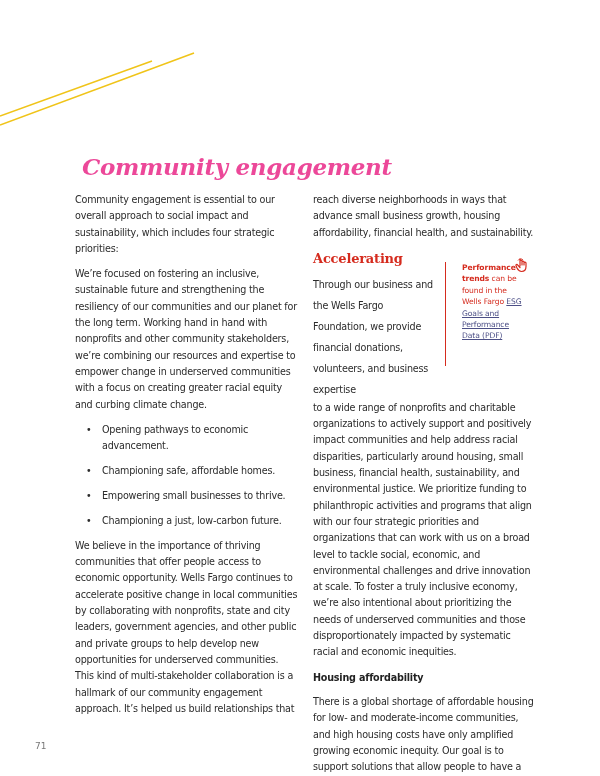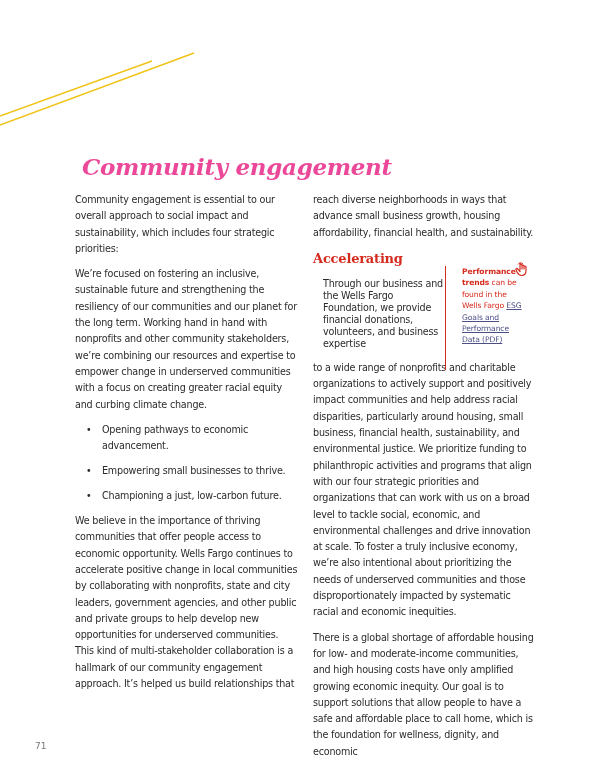--- a/index.html
+++ b/index.html
@@ -12,21 +12,21 @@
     .col { position: absolute; top: 192px; font-size: 9.6px; line-height: 16.3px; letter-spacing: -0.2px; }
     .col-left { left: 75px; width: 225px; }
     .col-right { left: 313px; width: 222px; }
     .col p { margin: 0 0 9px 0; }
     .col ul { margin: 8px 0 9px 0; padding: 0 0 0 27px; list-style: none; }
     .col li { position: relative; margin-bottom: 8.5px; }
     .col li::before { content: "•"; position: absolute; left: -16px; top: 0; }
     .h-phil { font-family: "DejaVu Serif", serif; font-weight: bold; font-size: 13px;
               color: #d52b1e; margin: 4px 0 6px 0; line-height: 18px; }
     .phil-wrap { position: relative; }
-    .phil-intro { width: 125px; line-height: 12px; margin: 10px !important; }
+    .phil-intro { width: 125px; line-height: 21px; margin: 0 !important; }
     .phil-cont { margin-top: 0 !important; }
     .callout { position: absolute; left: 132px; top: -12px; width: 78px; height: 104px;
                border-left: 1.2px solid #d52b1e; padding-left: 16px; box-sizing: border-box;
                font-size: 7.6px; line-height: 11.4px; color: #d52b1e; letter-spacing: -0.1px; }
     .callout b { font-weight: bold; }
     .callout a { color: #4c4f86; text-decoration: underline; }
     .hand-icon { position: absolute; right: -6px; top: -4px; width: 14px; height: 16px; }
     .h-housing { font-weight: bold; font-size: 9.6px; margin: 6px 0 8px 0; color: #222; }
     .page-num { position: absolute; left: 35px; top: 741px; font-size: 9px; color: #777; }
   </style>
@@ -38,36 +38,38 @@
   <line x1="0" y1="125" x2="194" y2="53" stroke="#f0c419" stroke-width="1.6"></line>
 </svg>
 
 <h1 class="title">Community engagement</h1>
 
 <div class="col col-left">
   <p>Community engagement is essential to our overall approach to social impact and sustainability, which includes four strategic priorities:</p>
   <p>We’re focused on fostering an inclusive, sustainable future and strengthening the resiliency of our communities and our planet for the long term. Working hand in hand with nonprofits and other community stakeholders, we’re combining our resources and expertise to empower change in underserved communities with a focus on creating greater racial equity and curbing climate change.</p>
   <ul>
     <li>Opening pathways to economic advancement.</li>
+    <li>Championing safe, affordable homes.</li>
     <li>Empowering small businesses to thrive.</li>
     <li>Championing a just, low-carbon future.</li>
   </ul>
   <p>We believe in the importance of thriving communities that offer people access to economic opportunity. Wells Fargo continues to accelerate positive change in local communities by collaborating with nonprofits, state and city leaders, government agencies, and other public and private groups to help develop new opportunities for underserved communities. This kind of multi-stakeholder collaboration is a hallmark of our community engagement approach. It’s helped us build relationships that</p>
 </div>
 
 <div class="col col-right">
   <p>reach diverse neighborhoods in ways that advance small business growth, housing affordability, financial health, and sustainability.</p>
   <div class="h-phil">Accelerating</div>
   <div class="phil-wrap">
     <p class="phil-intro">Through our business and the Wells Fargo Foundation, we provide financial donations, volunteers, and business expertise</p>
     <div class="callout">
       <svg class="hand-icon" viewBox="0 0 14 16">
         <path d="M5 1 v7 M5 3 c0-1.2 2-1.2 2 0 v4 M7 4 c0-1.2 2-1.2 2 0 v3 M9 5 c0-1.2 2-1.2 2 0 v3.5 c0 3-1.5 5-4.5 5 c-2.5 0-3.5-1.5-4.5-3.5 l-1-2.5 c-0.4-1 1-1.6 1.6-0.7 L5 9.5" fill="none" stroke="#d52b1e" stroke-width="1.2" stroke-linecap="round"></path>
         <path d="M3 2.5 a3 3 0 0 1 5-0.5" fill="none" stroke="#d52b1e" stroke-width="0.9"></path>
       </svg>
       <b>Performance trends</b><span> can be found in the Wells Fargo </span><a>ESG Goals and Performance Data (PDF)</a>
     </div>
   </div>
   <p class="phil-cont">to a wide range of nonprofits and charitable organizations to actively support and positively impact communities and help address racial disparities, particularly around housing, small business, financial health, sustainability, and environmental justice. We prioritize funding to philanthropic activities and programs that align with our four strategic priorities and organizations that can work with us on a broad level to tackle social, economic, and environmental challenges and drive innovation at scale. To foster a truly inclusive economy, we’re also intentional about prioritizing the needs of underserved communities and those disproportionately impacted by systematic racial and economic inequities.</p>
+  <div class="h-housing">Housing affordability</div>
   <p>There is a global shortage of affordable housing for low- and moderate-income communities, and high housing costs have only amplified growing economic inequity. Our goal is to support solutions that allow people to have a safe and affordable place to call home, which is the foundation for wellness, dignity, and economic</p>
 </div>
 
 <div class="page-num">71</div>
 
 </body></html>

